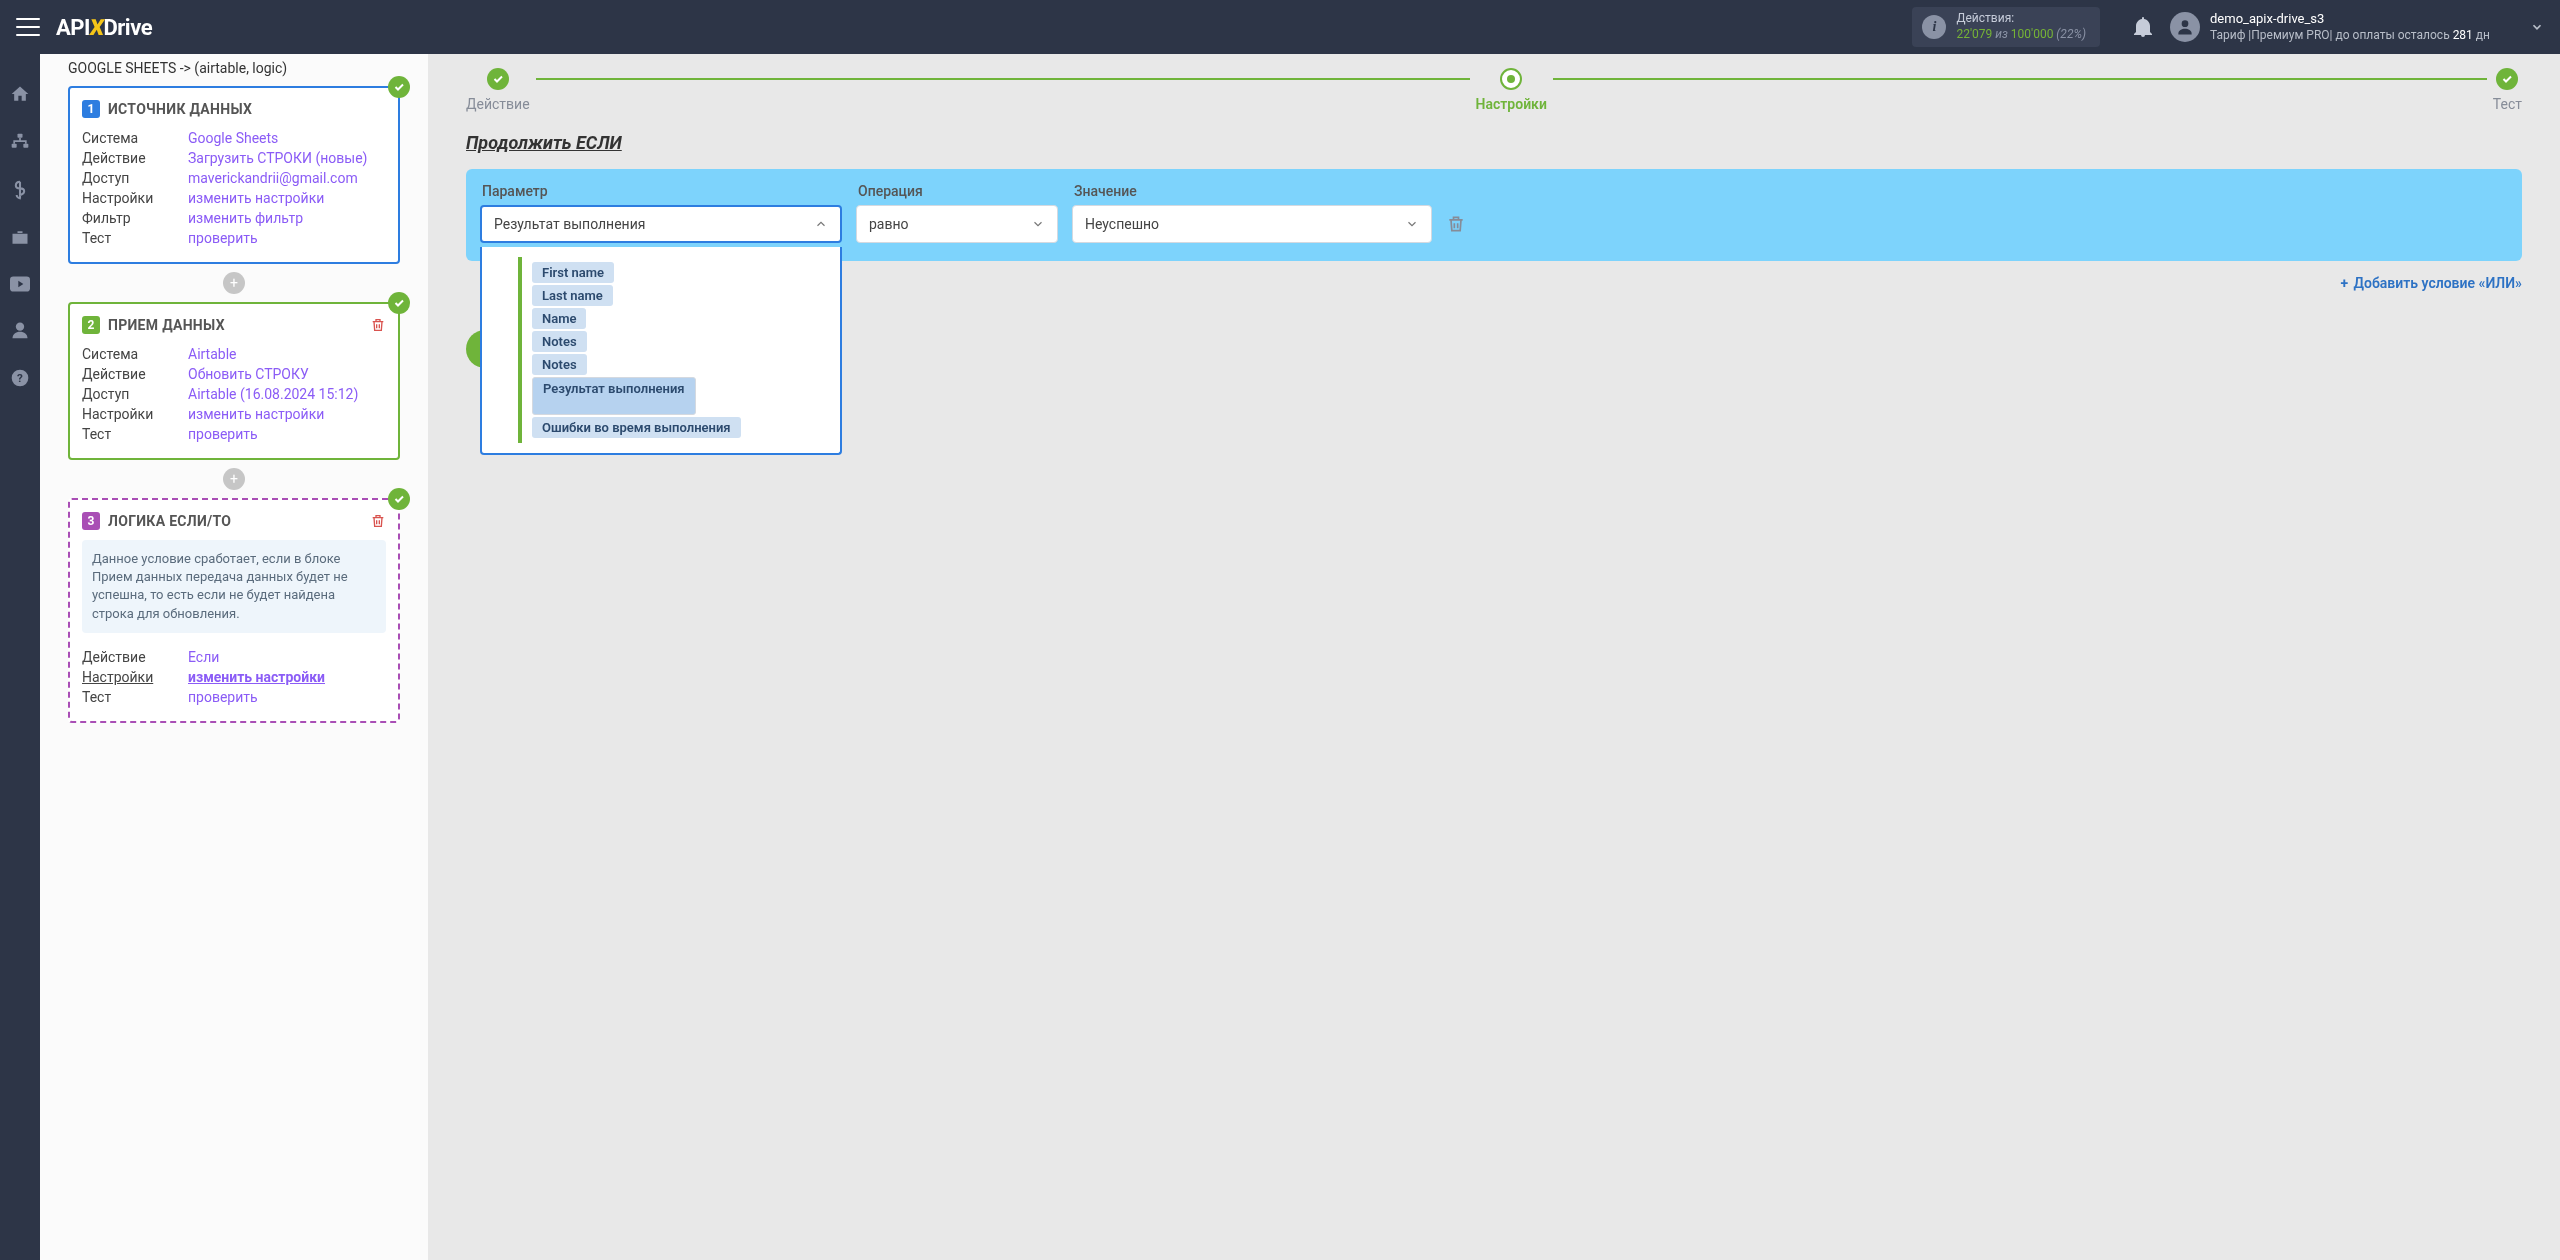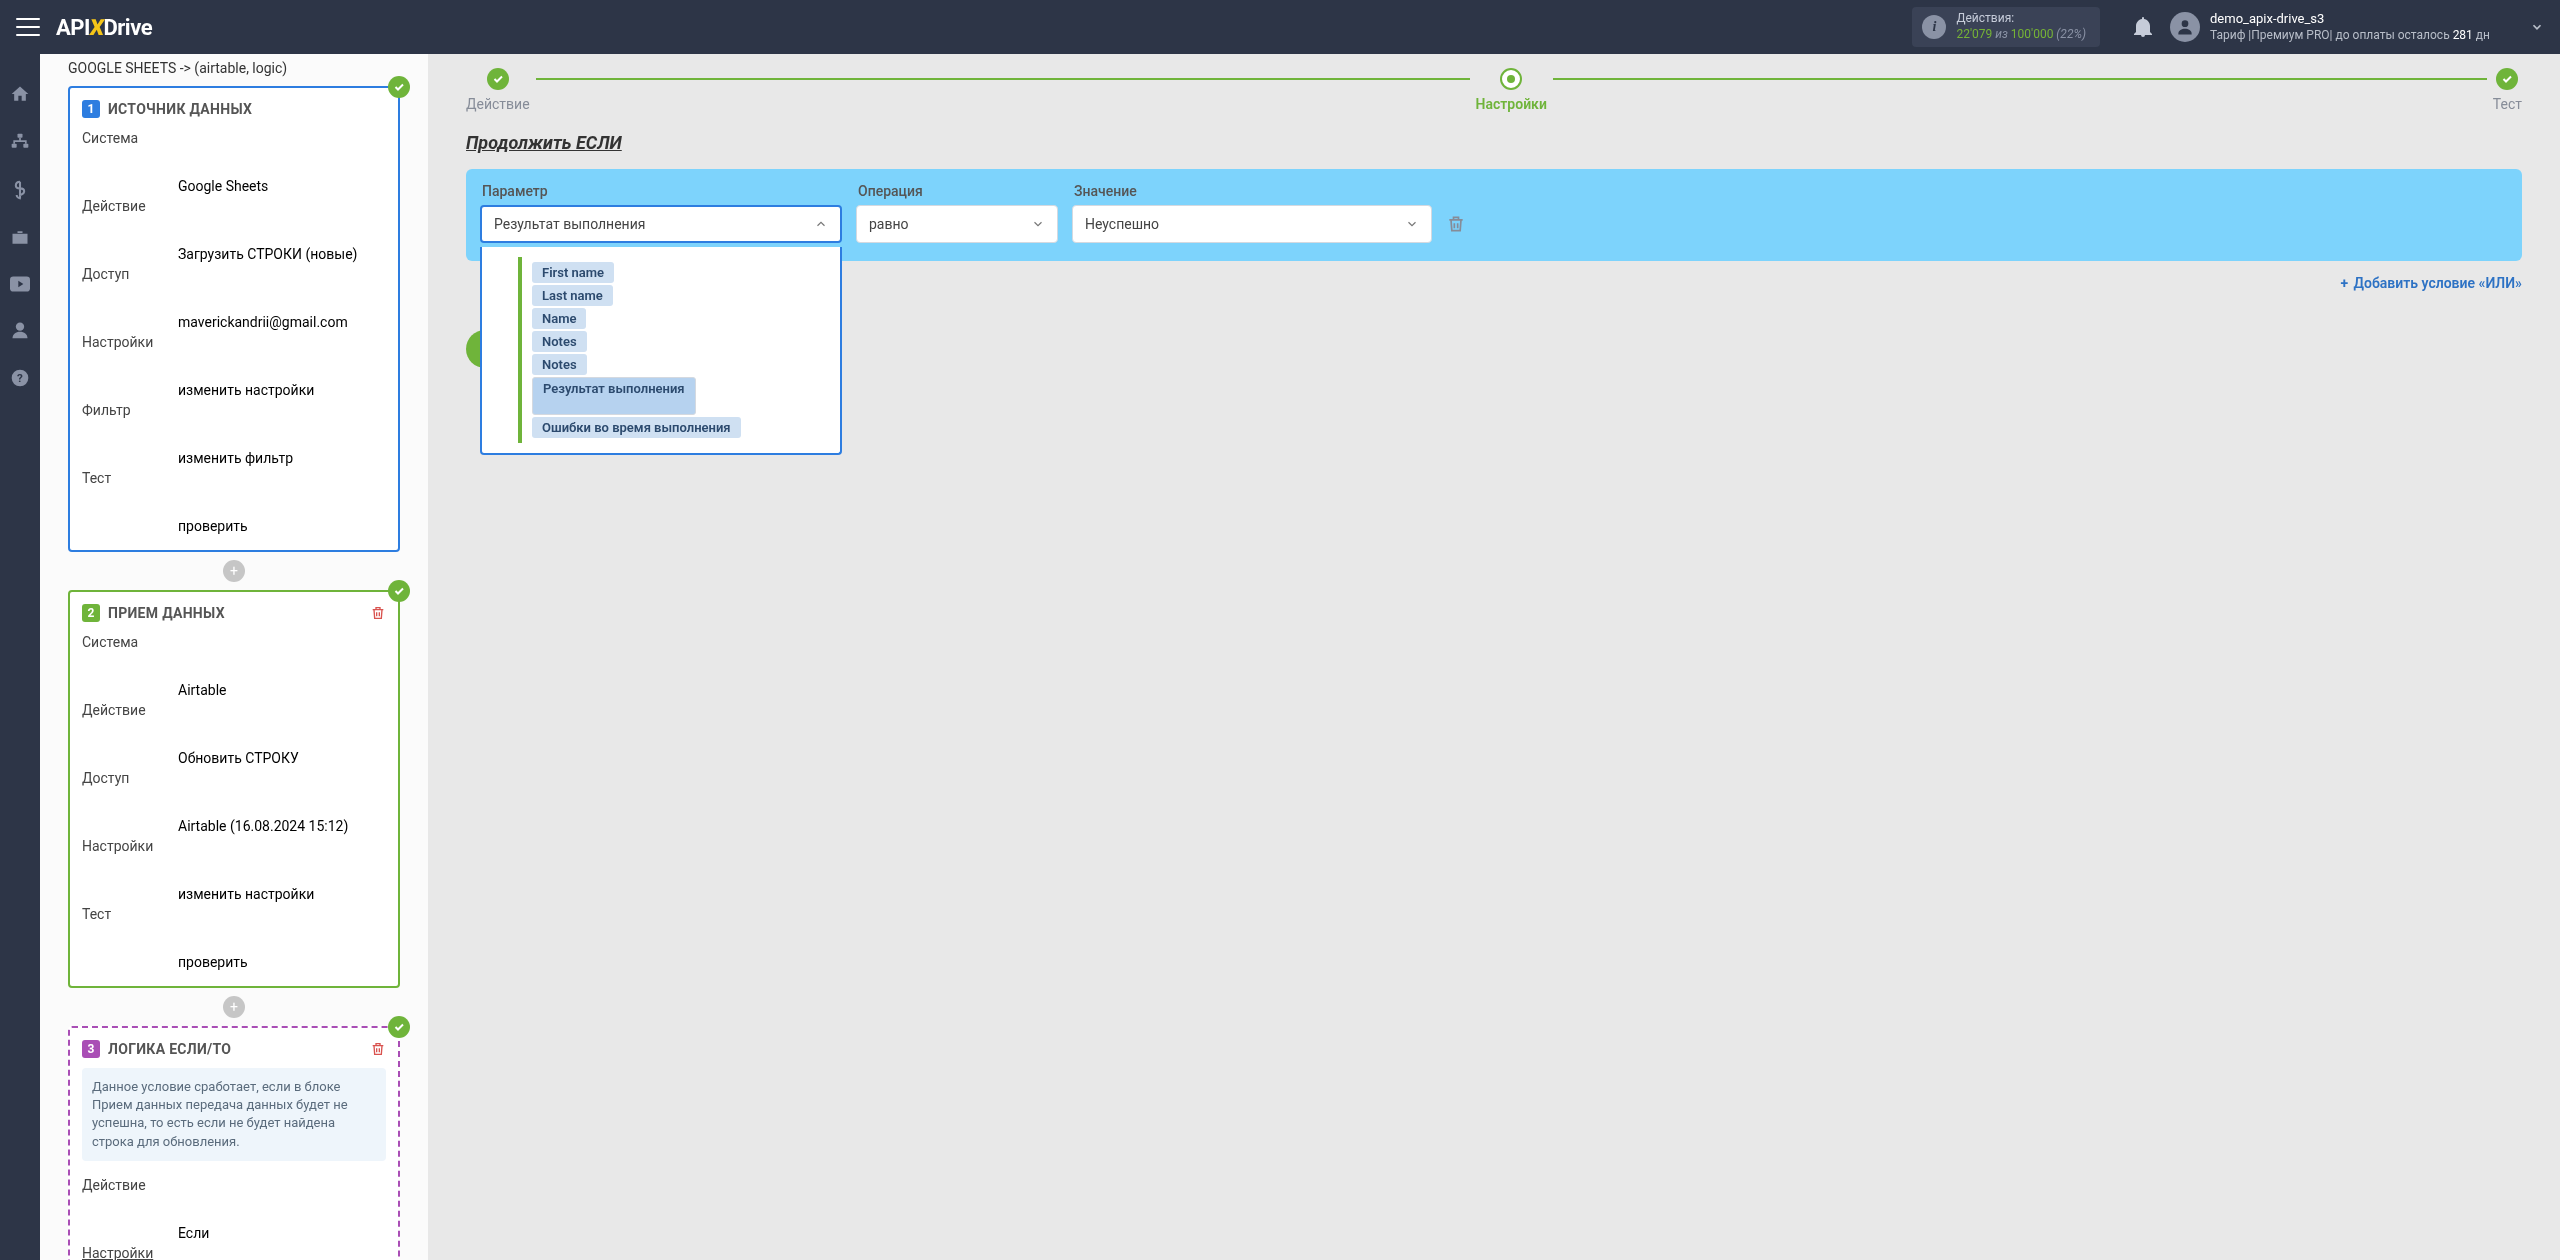--- a/index.html
+++ b/index.html
@@ -37,24 +37,24 @@
 .block-card { border: 2px solid; border-radius: 4px; padding: 12px 12px 14px 12px; background: #fff; position: relative; margin-bottom: 0; }
 .block-card.blue { border-color: #2d7de0; }
 .block-card.green { border-color: #6fb43a; }
 .block-card.purple { border: 2px dashed #a94eb5; }
 .card-badge { position: absolute; top: -12px; right: -12px; width: 22px; height: 22px; background: #6fb43a; border-radius: 50%; display:flex; align-items:center; justify-content:center; color:#fff; }
 .card-head { display:flex; align-items:center; gap:8px; margin-bottom:10px; }
 .card-num { width:18px; height:18px; border-radius:3px; display:inline-flex; align-items:center; justify-content:center; color:#fff; font-size:12px; font-weight:700; }
 .card-num.b { background:#2d7de0; } .card-num.g { background:#6fb43a; } .card-num.p { background:#a94eb5; }
 .card-h { font-weight:700; font-size:14px; color:#555; letter-spacing:0.3px; }
 .trash-small { color:#d9534f; margin-left:auto; cursor:pointer; }
-.kv { display:flex; gap: 10px; padding: 2px 0; font-size: 14px; }
+.kv { display:flex; gap: 20px; padding: 2px 0; font-size: 14px; }
 .kv .k { width: 86px; color: #444; flex-shrink:0; }
 .kv .v { color: #2d72c4; }
-.kv .v.lnk { color: #000000; cursor:pointer;margin-top:48px; }
+.kv .v.lnk { color: #8b5cf6; cursor:pointer; }
 .kv.hl .k { text-decoration: underline; }
 .kv.hl .v { text-decoration: underline; font-weight:700; }
 .plus-dot { width:22px; height:22px; background:#c6c6c6; border-radius:50%; display:flex; align-items:center; justify-content:center; color:#fff; margin: 8px auto; cursor:pointer; }
 .info-note { background:#eef5fb; color:#5a6b7c; font-size:13px; padding:10px; border-radius:4px; margin-bottom:14px; line-height:1.4; }
 
 .right-panel { flex:1; padding: 0 0 20px 0; overflow:visible; position:relative; }
 .stepper { display:flex; align-items:center; padding: 14px 38px 20px 38px; position:relative; }
 .step { display:flex; flex-direction:column; align-items:center; font-size:14px; }
 .step-dot { width:22px; height:22px; border-radius:50%; display:flex; align-items:center; justify-content:center; margin-bottom:6px; }
 .step-dot.ok { background:#6fb43a; color:#fff; }

